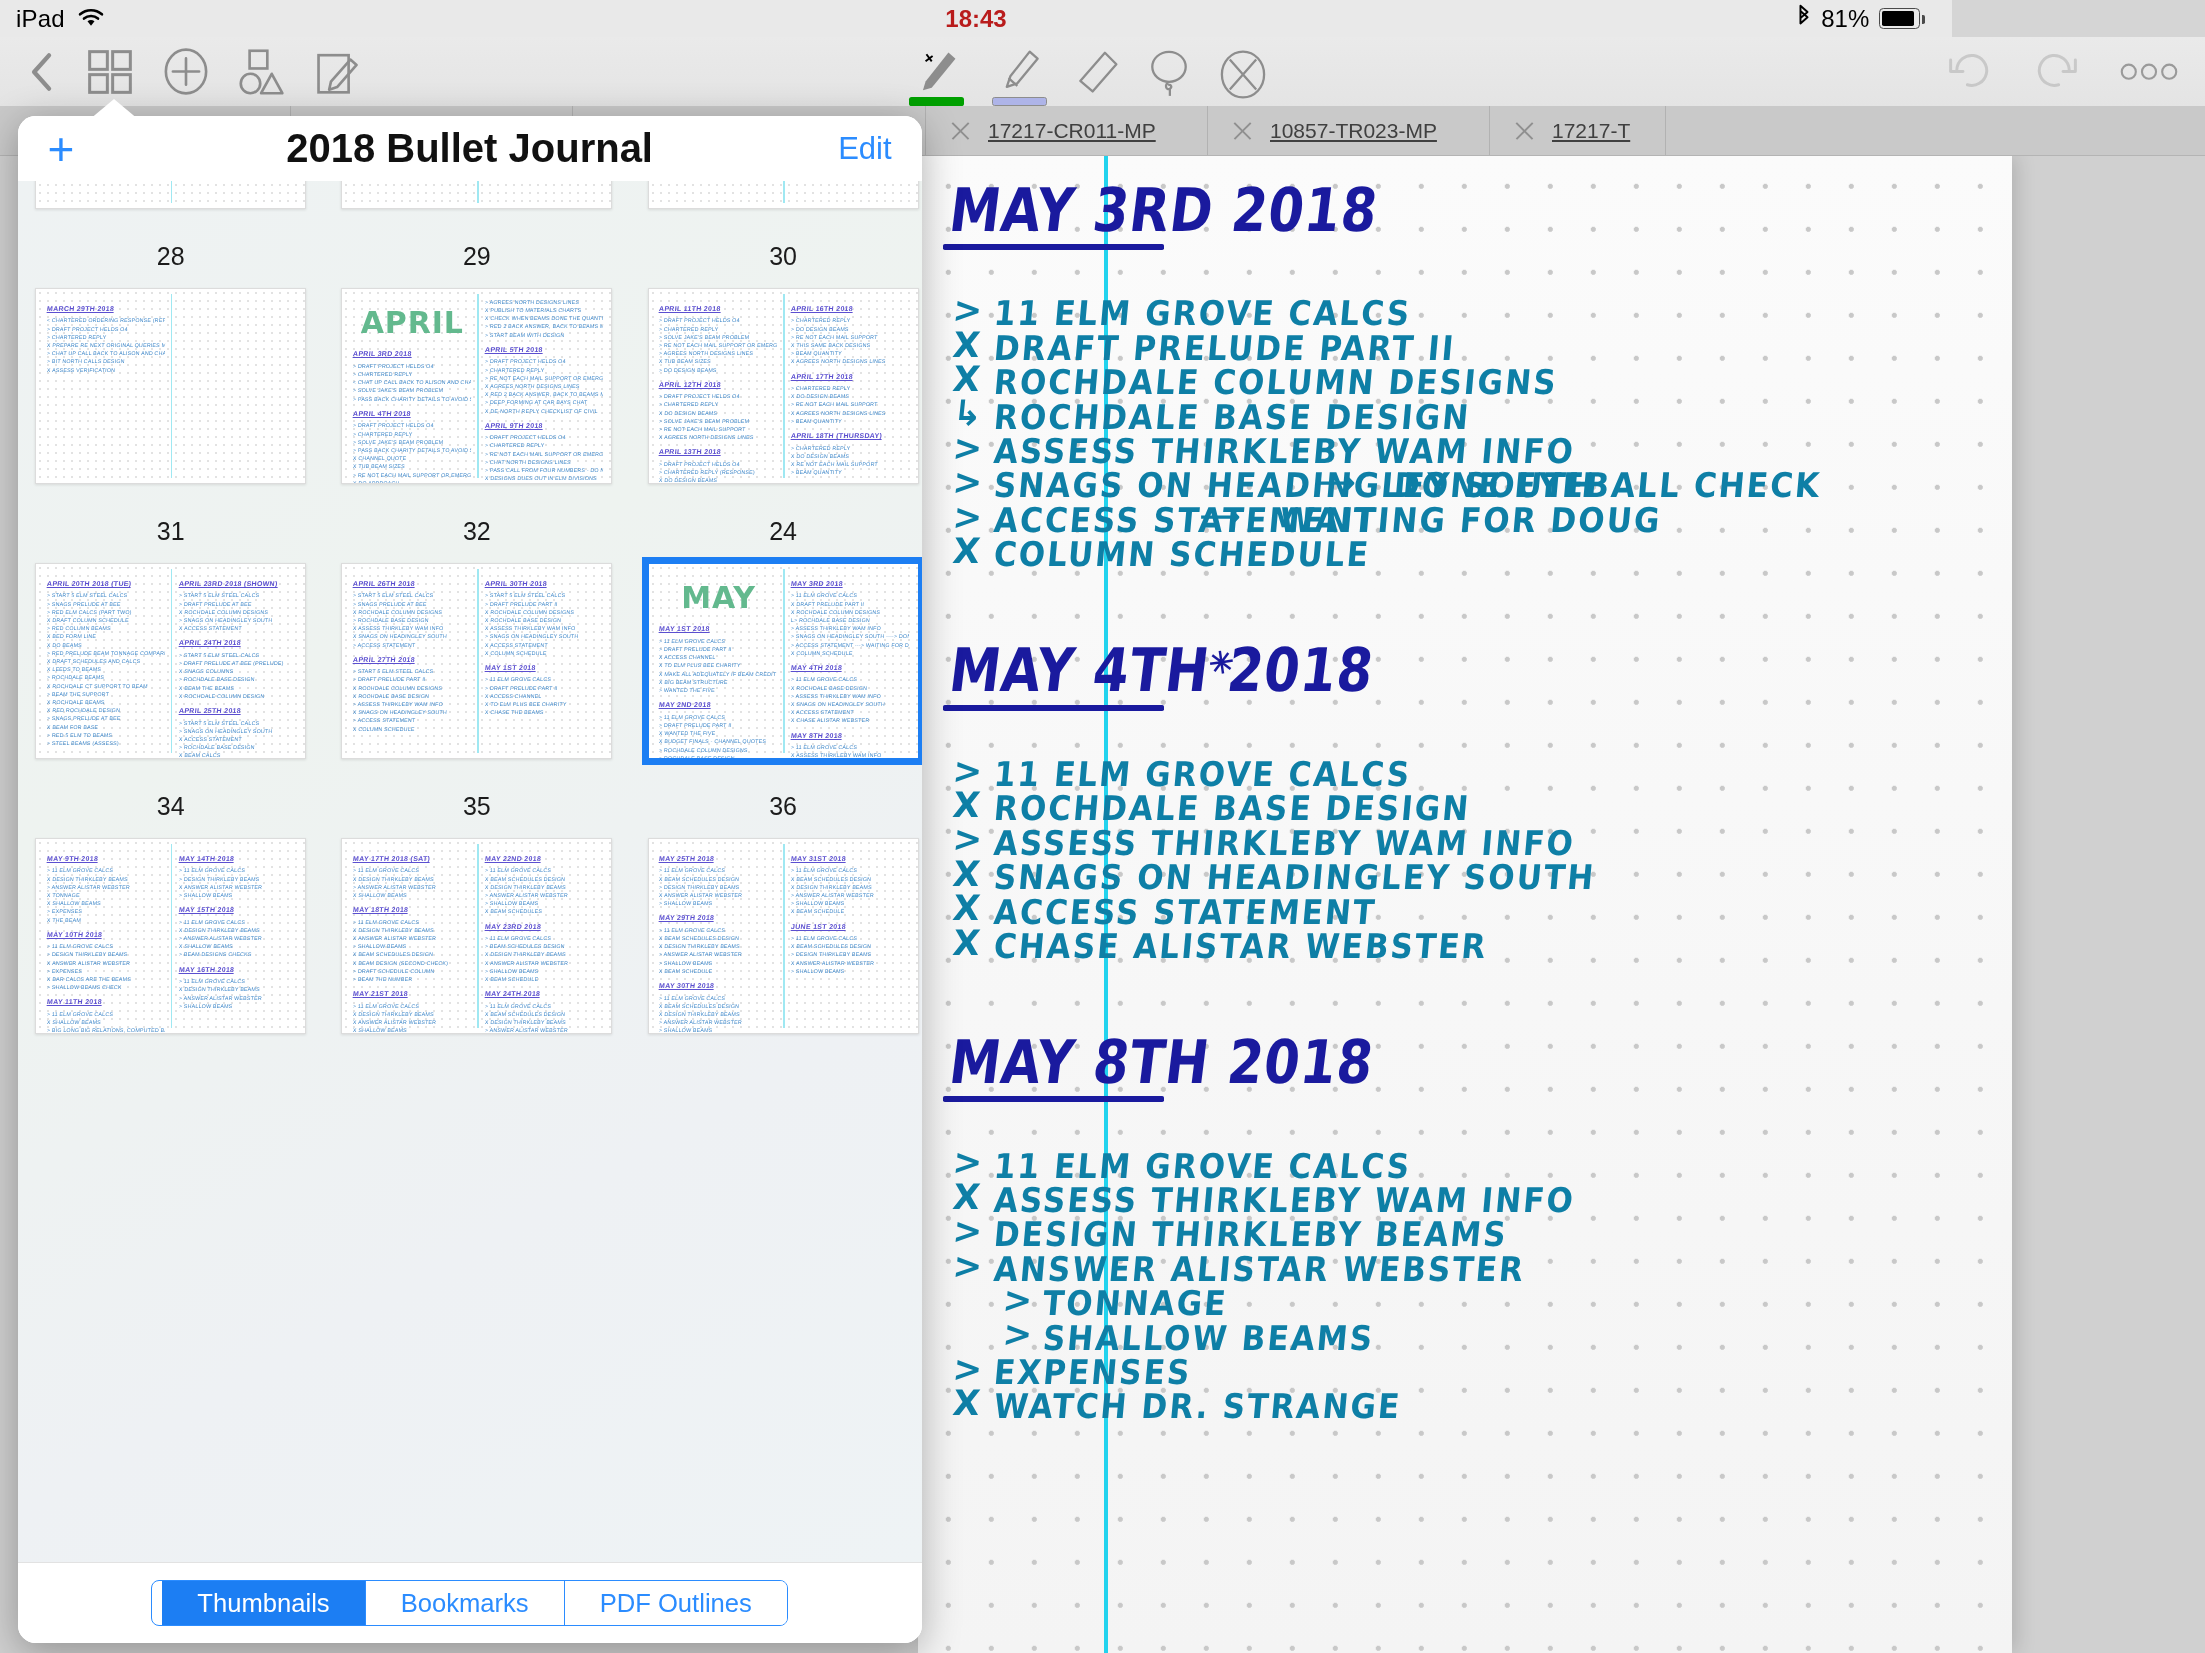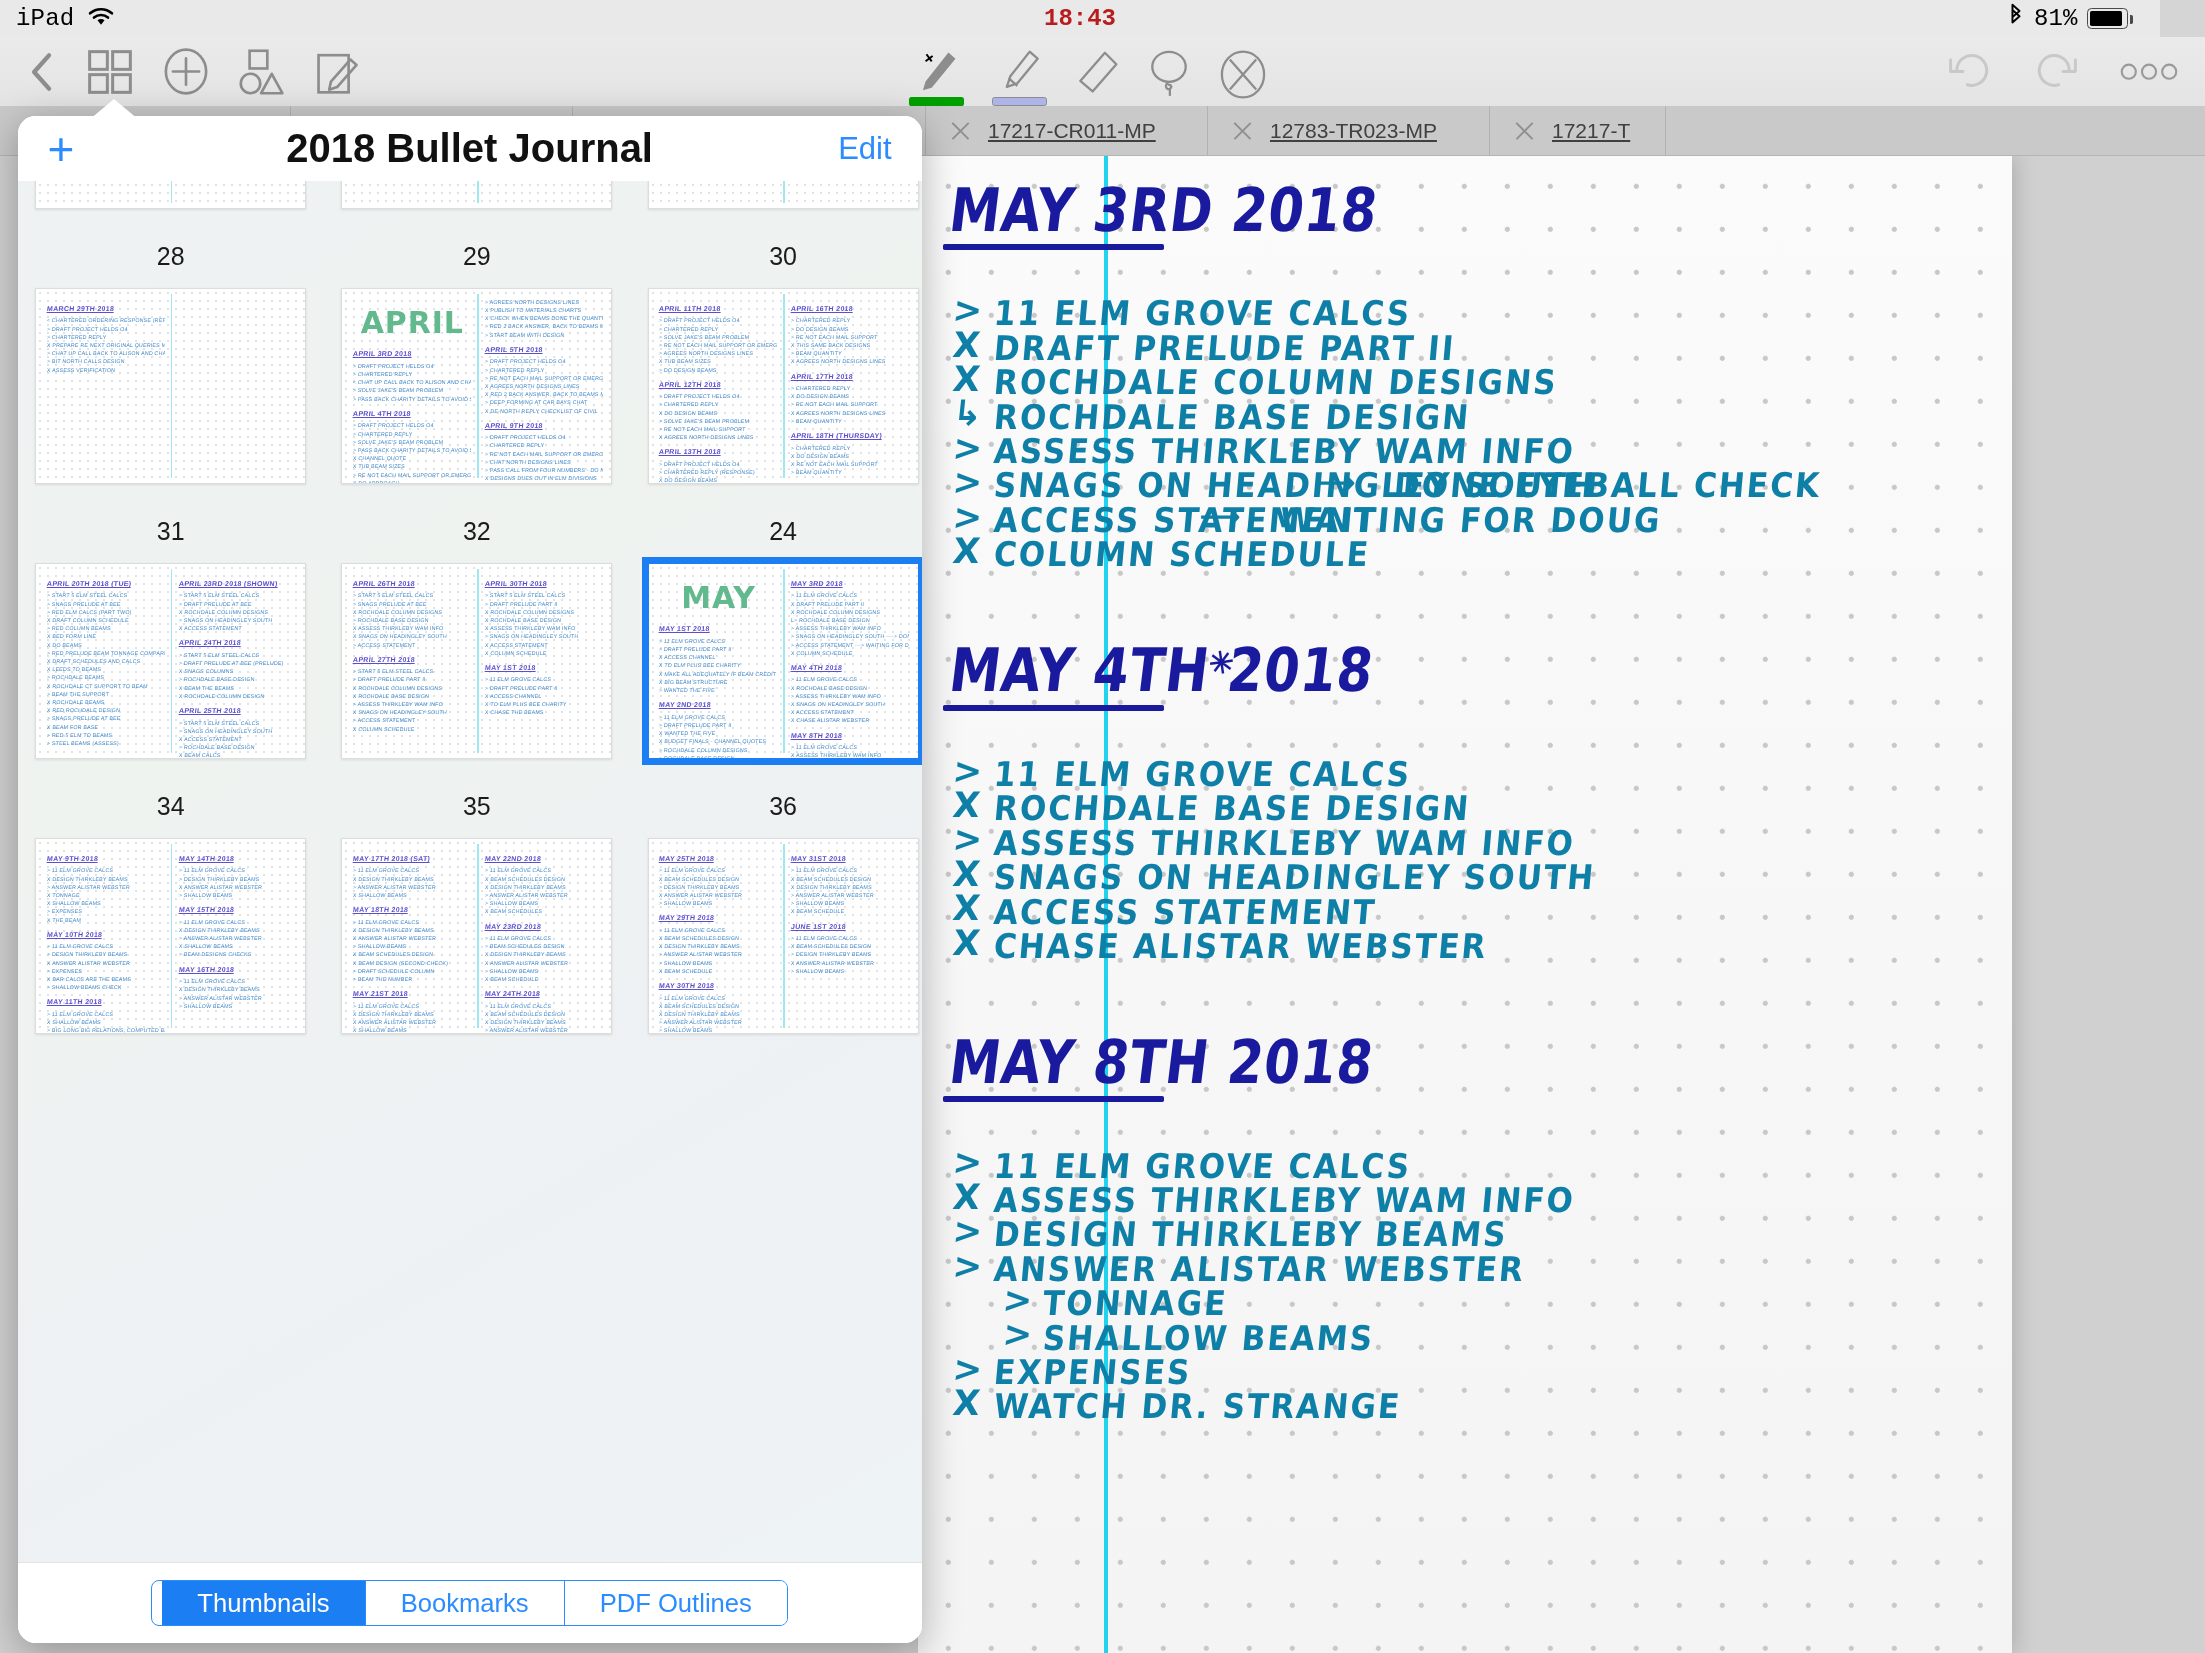--- a/index.html
+++ b/index.html
@@ -5,22 +5,22 @@
   * { margin:0; padding:0; box-sizing:border-box; }
   html,body { width:2206px; height:1653px; overflow:hidden; }
   body {
     font-family:"Liberation Sans", sans-serif;
     background:#d5d5d5;
     -webkit-font-smoothing:antialiased;
   }
 
   
   .status-bar{
-    position:absolute; left:0; top:0; width:2160px; height:37px;
-    background:#e9e9e9; display:flex; align-items:center; z-index:40;font-family:Liberation Mono, monospace;
+    position:absolute; left:0; top:0; width:1952px; height:37px;
+    background:#e9e9e9; display:flex; align-items:center; z-index:40;
   }
   .sb-left{ position:absolute; left:16px; display:flex; align-items:center; gap:12.4px; }
   .sb-ipad{ font-size:24px; color:#000; letter-spacing:0.2px; }
   .sb-center{ position:absolute; left:0; right:0; text-align:center; font-size:24px; font-weight:700; color:#b91c1c; }
   .sb-right{ position:absolute; right:32px; display:flex; align-items:center; gap:9.7px;justify-content:center; }
   .sb-batt-pct{ font-size:24px; color:#000; }
   .batt{ position:relative; width:41px; height:21px; border:1.8px solid #4a4a4a; border-radius:4.4px; }
   .batt-fill{ position:absolute; left:1.8px; top:1.8px; bottom:1.8px; width:82%; background:#000; border-radius:1.8px; }
   .batt-cap{ position:absolute; right:-6.2px; top:6.2px; width:3.5px; height:8.8px; background:#4a4a4a; border-radius:0 1.8px 1.8px 0; }
 
@@ -301,21 +301,21 @@
     <div class="tab" style="width: 353px;">
       <span class="tab-x"></span>
       <span class="tabname">180103-17216-PV-FI...</span>
     </div>
     <div class="tab" style="width: 282px;">
       <span class="tab-x"></span>
       <span class="tabname">17217-CR011-MP</span>
     </div>
     <div class="tab" style="width: 282px;">
       <span class="tab-x"></span>
-      <span class="tabname">12783-TR023-MP</span>
+      <span class="tabname">10857-TR023-MP</span>
     </div>
     <div class="tab" style="width: 176px;">
       <span class="tab-x"></span>
       <span class="tabname">17217-T</span>
     </div>
   </div>
 
 <div class="page-area">
   <div class="note-page" id="note-page">
     <div class="margin-line"></div>

